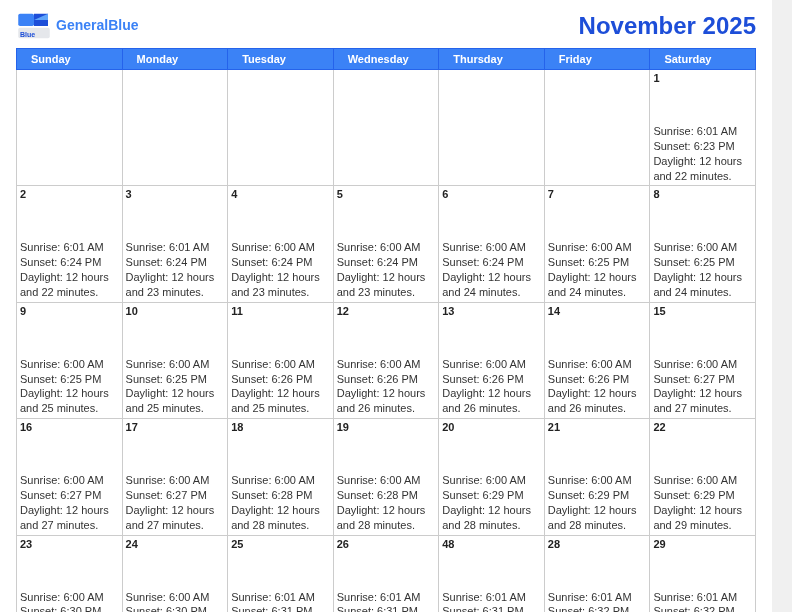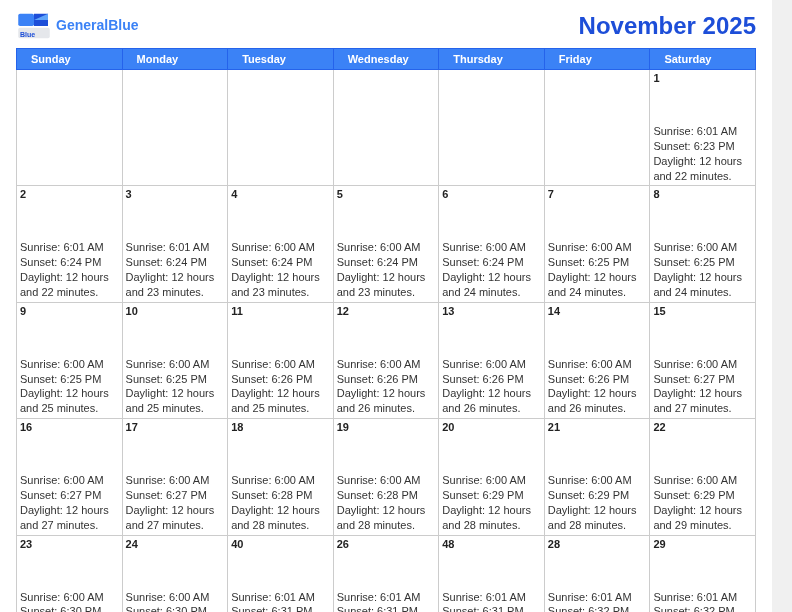--- a/index.html
+++ b/index.html
@@ -309,21 +309,21 @@
 and 29 minutes.</div>
           </td>
           <td>
             <div class="day-number">24</div>
             <div class="day-info">Sunrise: 6:00 AM
 Sunset: 6:30 PM
 Daylight: 12 hours
 and 29 minutes.</div>
           </td>
           <td>
-            <div class="day-number">40</div>
+            <div class="day-number">25</div>
             <div class="day-info">Sunrise: 6:01 AM
 Sunset: 6:31 PM
 Daylight: 12 hours
 and 29 minutes.</div>
           </td>
           <td>
             <div class="day-number">26</div>
             <div class="day-info">Sunrise: 6:01 AM
 Sunset: 6:31 PM
 Daylight: 12 hours

